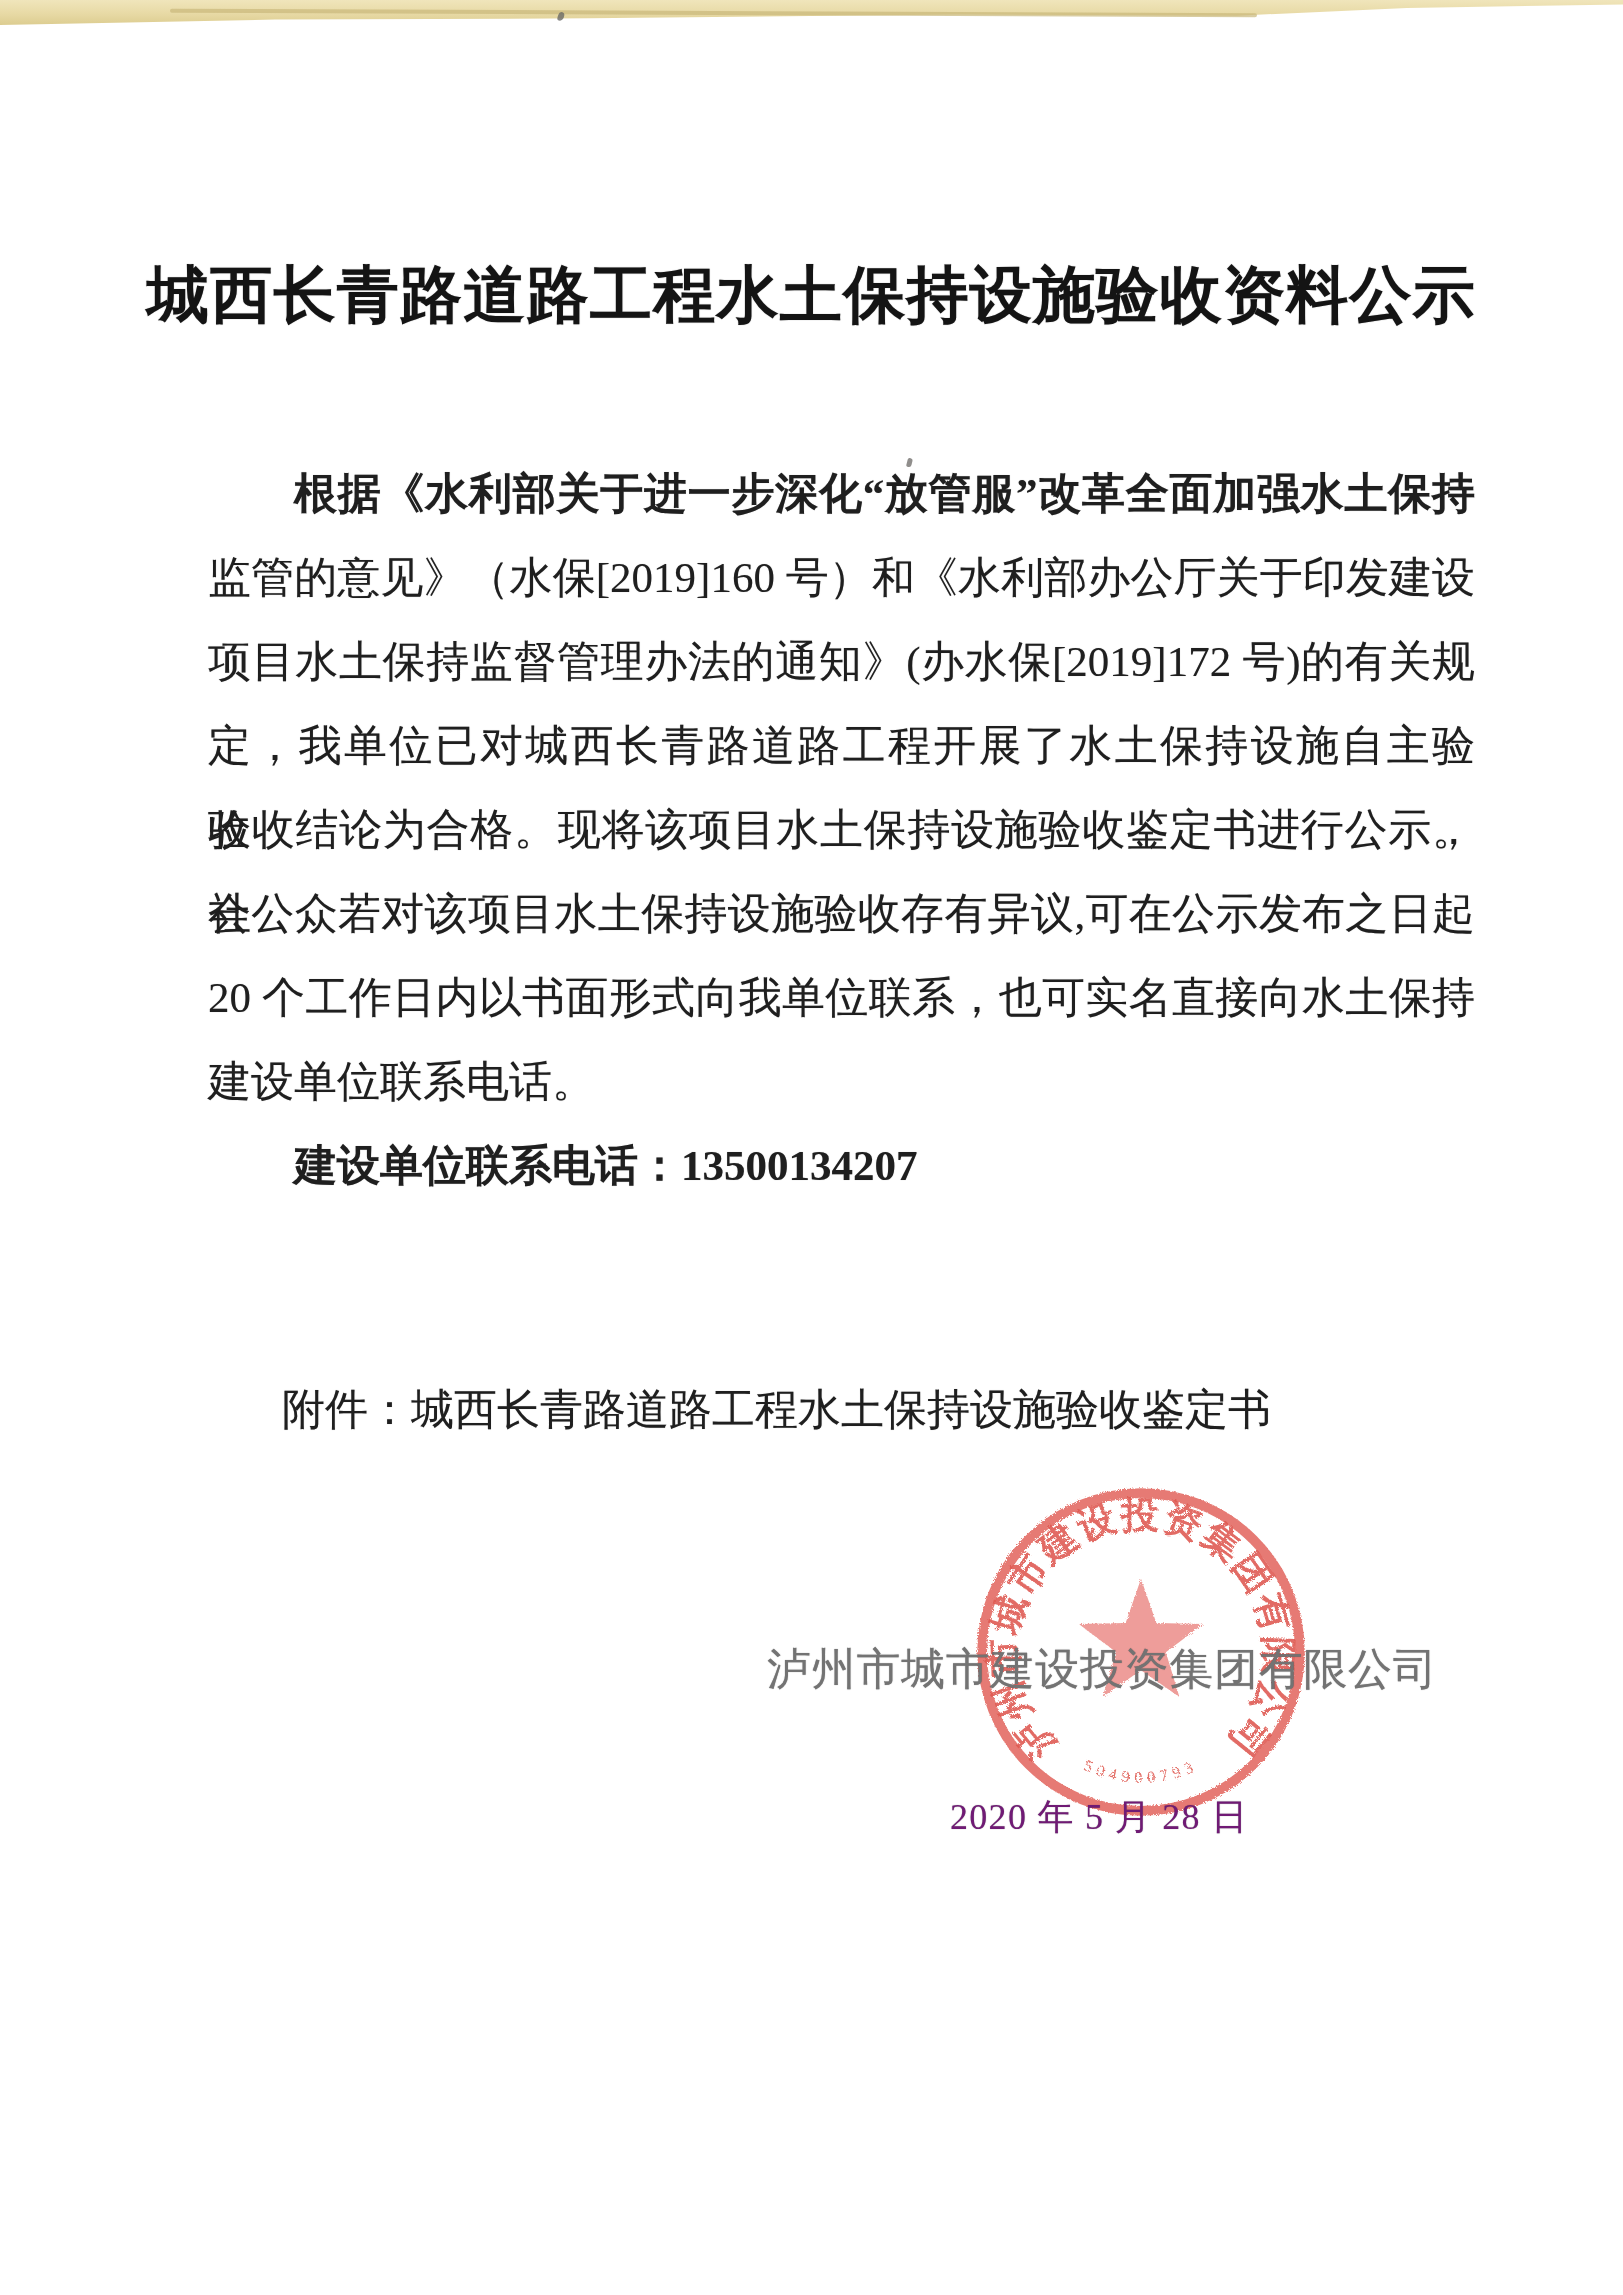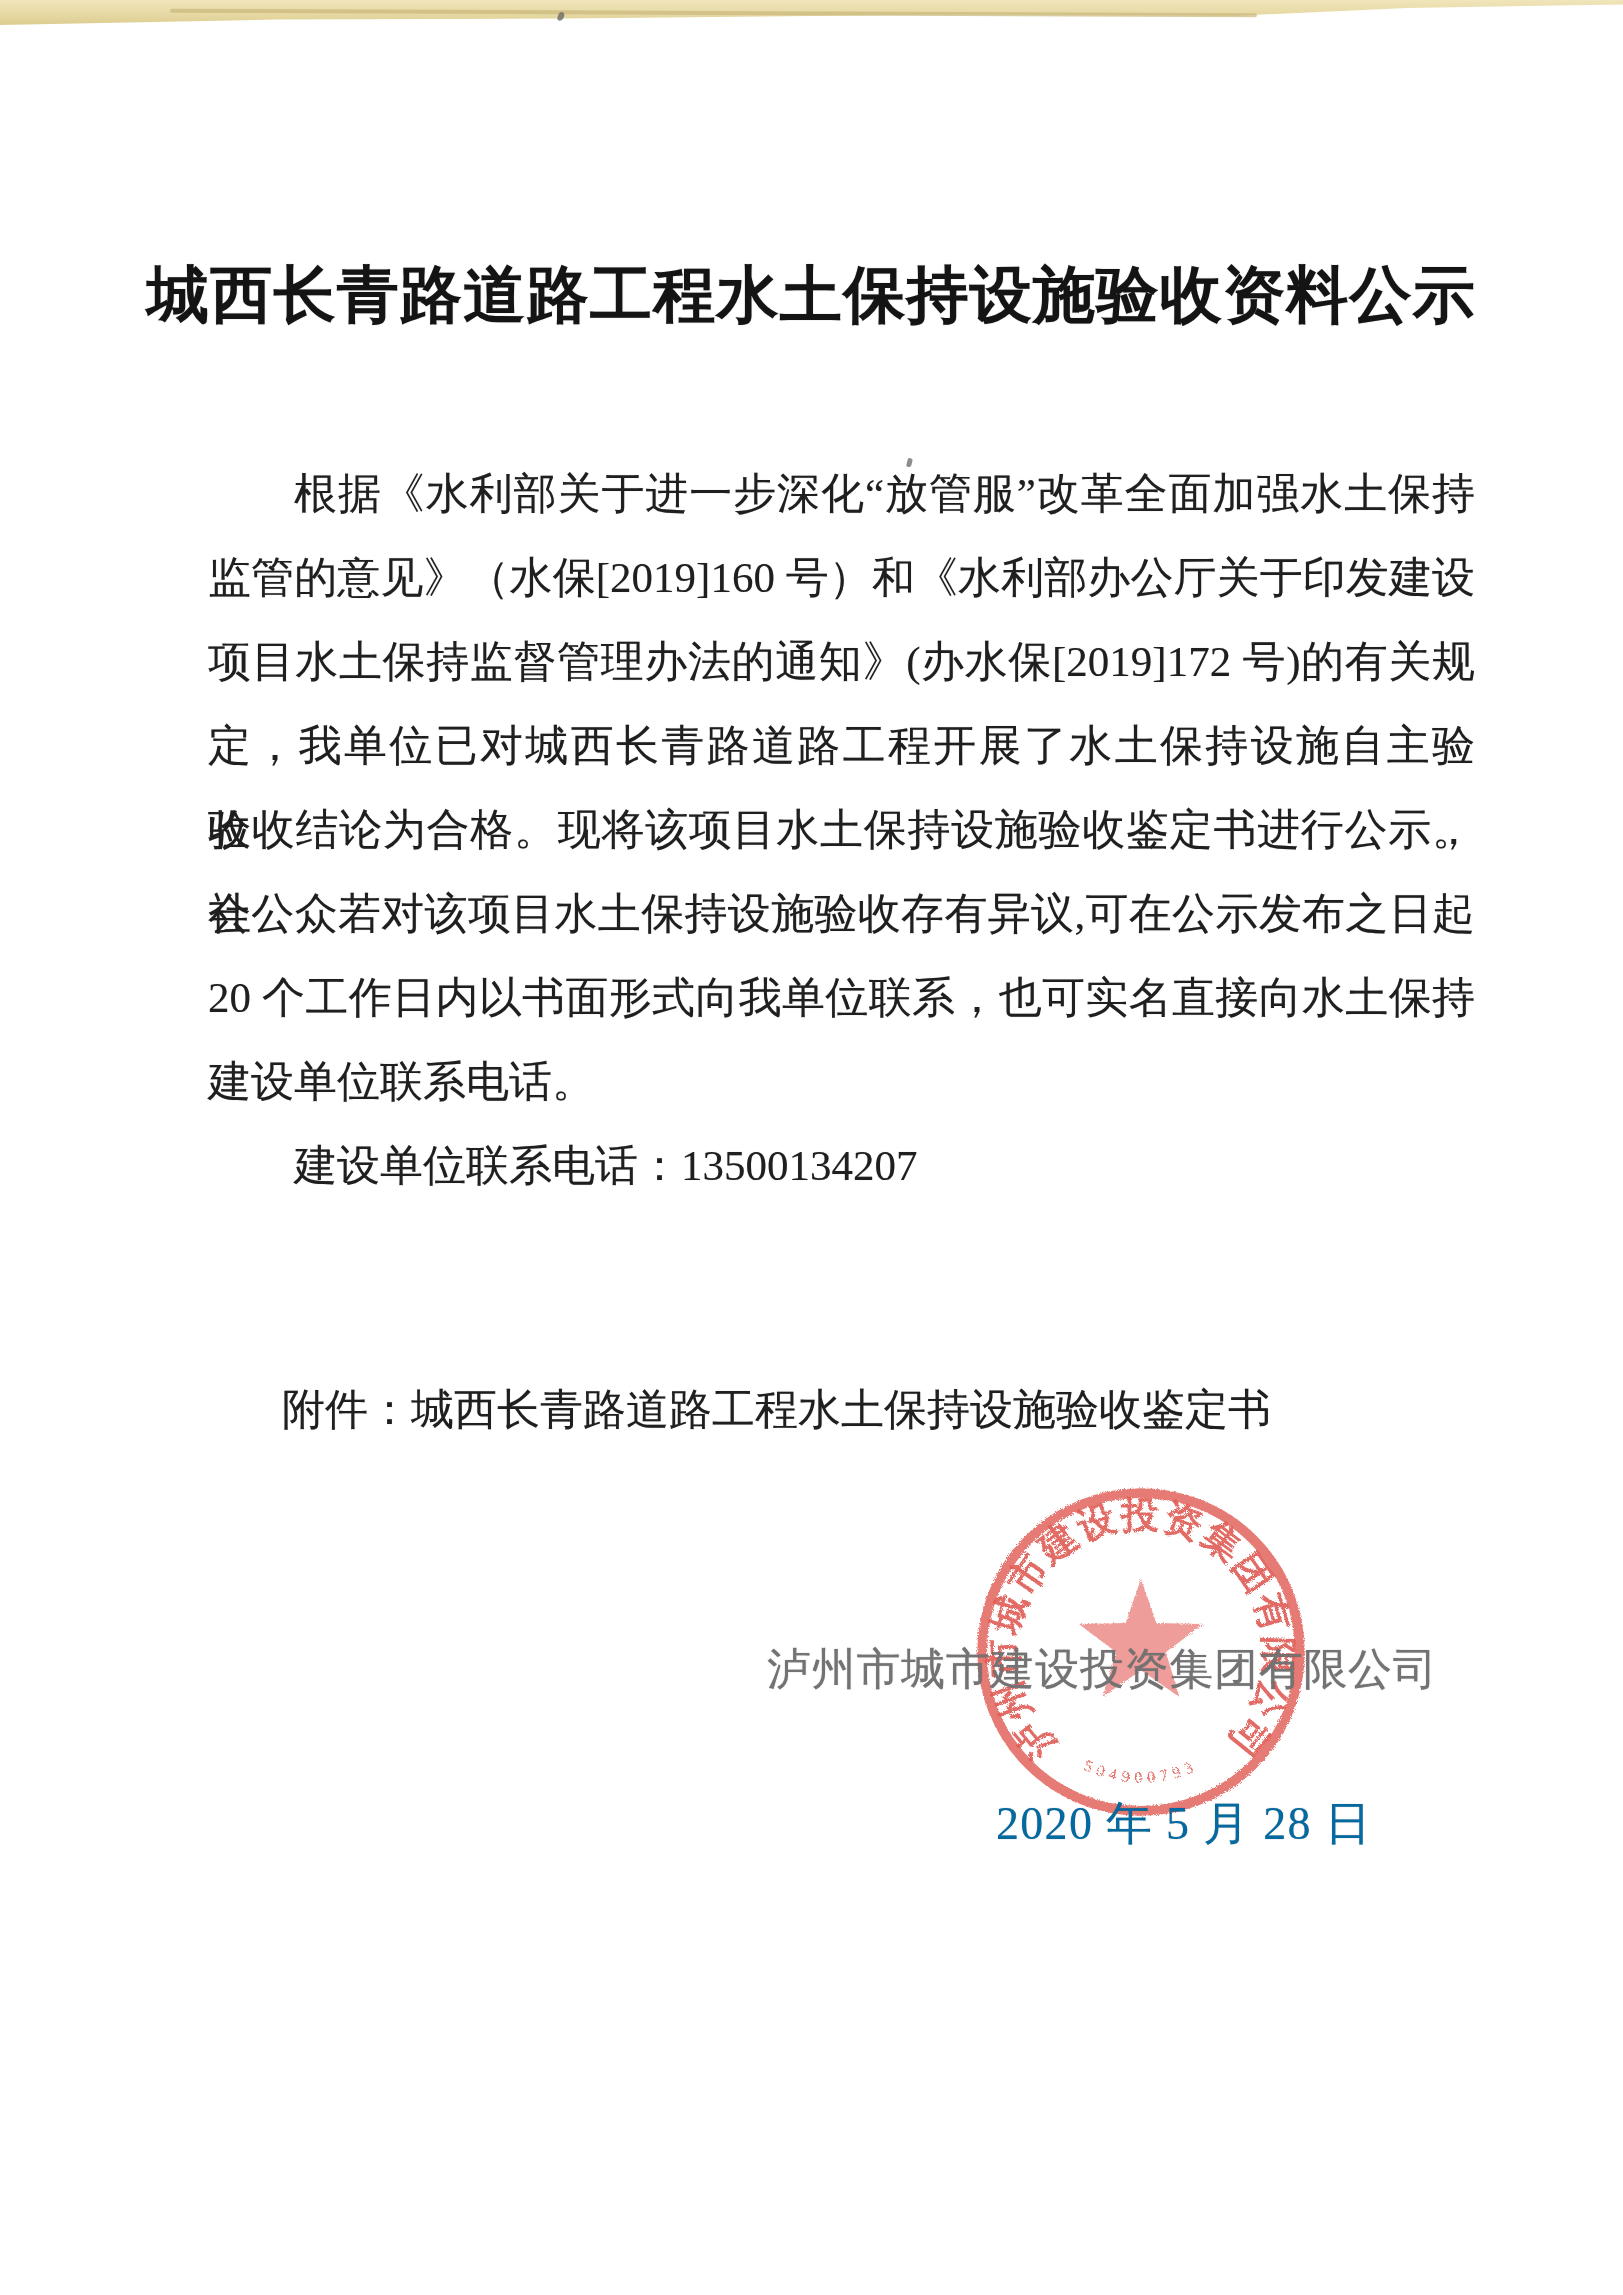--- a/index.html
+++ b/index.html
@@ -46,38 +46,38 @@
   }
 
   .body-block {
     position: absolute; left: 208px; top: 452px; width: 1267px;
     font-size: 43px;
     text-shadow: 0 0 0.8px rgba(20,20,20,.4);
   }
   .line { height: 84px; line-height: 84px; }
   .jl { text-align: justify; text-align-last: justify; }
   .left-last { text-align: left; text-align-last: left; }
-  .indent { text-indent: 2em; }
+  .indent { text-indent: 2em; font-weight: bold; }
 
   .attachment {
     position: absolute; left: 196px; top: 1368px; width: 1267px;
     font-size: 43px; line-height: 84px; text-indent: 2em;
     text-shadow: 0 0 0.8px rgba(20,20,20,.4);
   }
 
   .company {
     position: absolute; left: 767px; top: 1640px;
     font-size: 44px; letter-spacing: 0.7px; white-space: nowrap;
     z-index: 3; color: #737373;
     text-shadow: 0 0 1px rgba(20,20,20,.45);
   }
   .date {
-    position: absolute; left: 996px; top: 1793px;
-    font-size: 46px; letter-spacing: 1.3px; white-space: nowrap;
-    z-index: 3; color: #0369a1;
+    position: absolute; left: 950px; top: 1793px;
+    font-size: 36px; letter-spacing: 1.3px; white-space: nowrap;
+    z-index: 3; color: #701a75;
     text-shadow: 0 0 1px rgba(20,20,20,.45);
   }
 
   .seal {
     position: absolute; left: 971px; top: 1482px;
     width: 340px; height: 340px;
     z-index: 2; opacity: .92;
   }
   .seal text { font-family: "Liberation Serif", "DejaVu Serif", serif; }
 </style>

